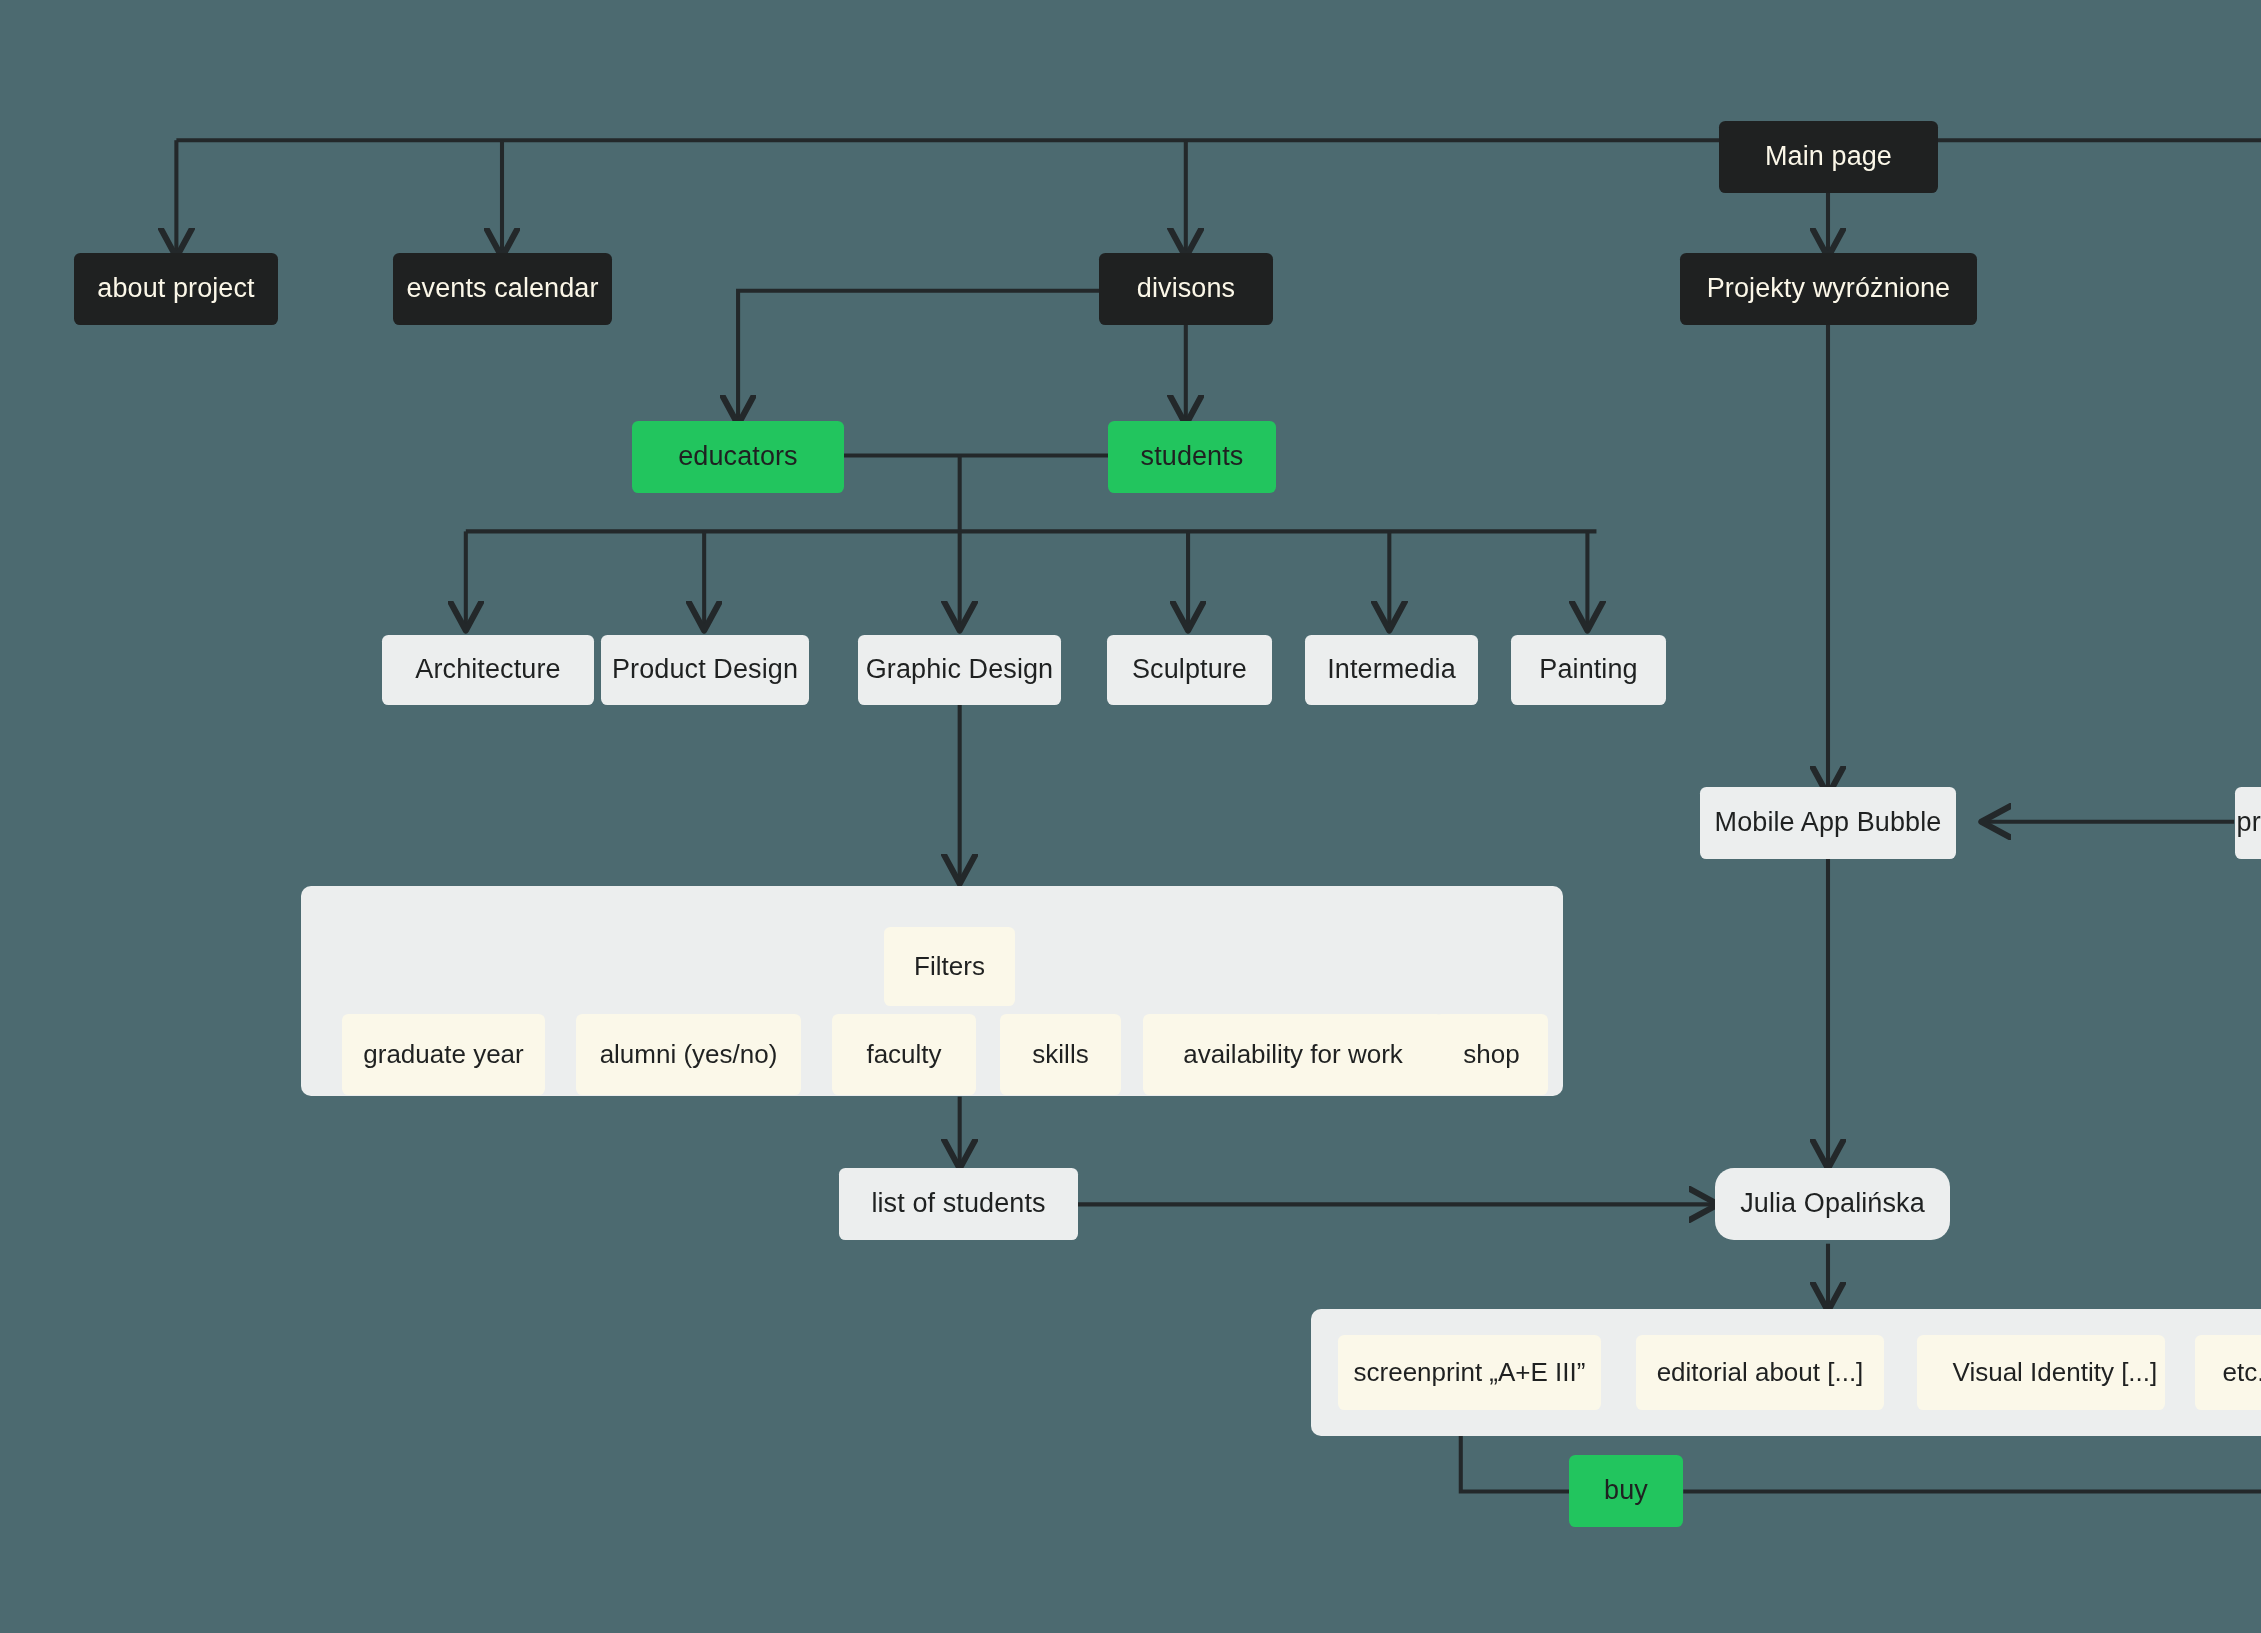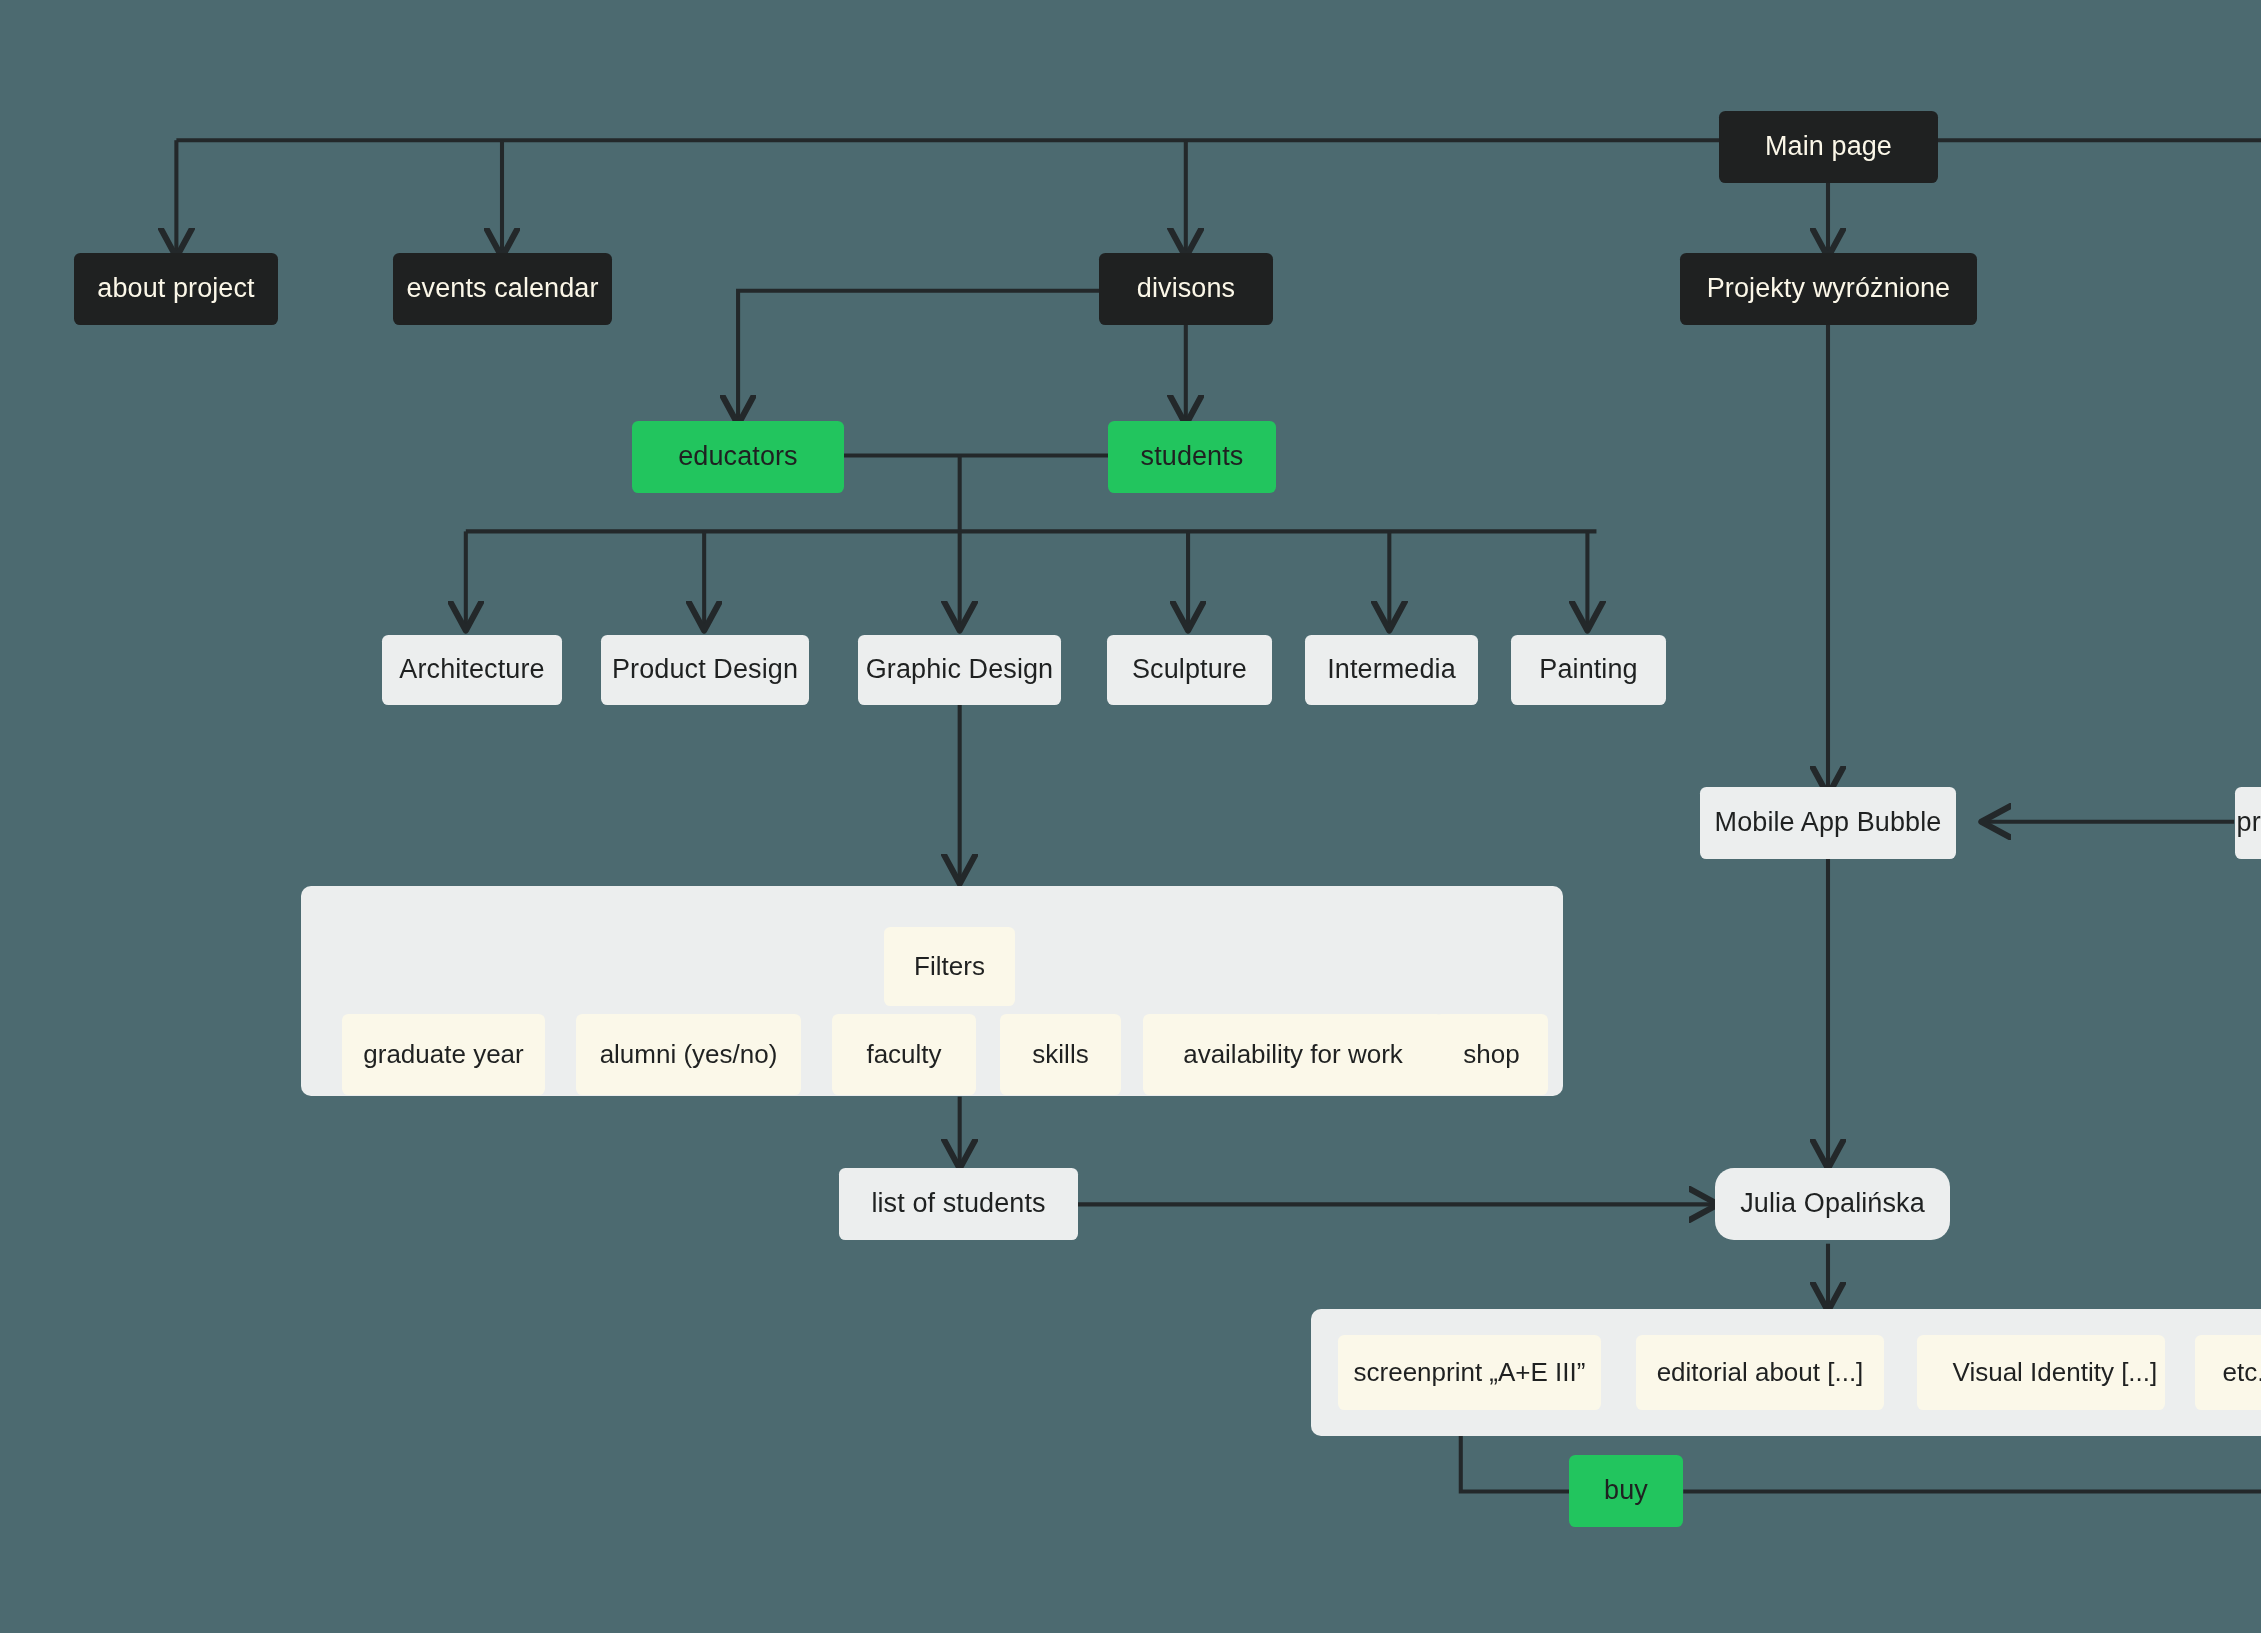--- a/index.html
+++ b/index.html
@@ -102,21 +102,21 @@
       <path d="M 4042,1885 L 4042,2575" marker-end="url(#ah)"></path>
 
       <path d="M 4042,2750 L 4042,2890" marker-end="url(#ah)"></path>
 
       <path d="M 3230,3130 L 3230,3298 L 3470,3298"></path>
 
       <path d="M 3722,3298 L 6086,3298" marker-end="url(#ah)"></path>
     </g>
   </svg>
 
-  <div class="node n-dark" style="left:1719px;top:111px;width:219px;height:72px;">
+  <div class="node n-dark" style="left:1719px;top:121px;width:219px;height:72px;">
     <span>Main page</span>
   </div>
 
   <div class="node n-dark" style="left:74px;top:253px;width:204px;height:72px;">
     <span>about project</span>
   </div>
 
   <div class="node n-dark" style="left:393px;top:253px;width:219px;height:72px;">
     <span>events calendar</span>
   </div>
@@ -138,21 +138,21 @@
   </div>
 
   <div class="node n-cream" style="left:632px;top:421px;width:212px;height:72px;">
     <span>educators</span>
   </div>
 
   <div class="node n-cream" style="left:1108px;top:421px;width:168px;height:72px;">
     <span>students</span>
   </div>
 
-  <div class="node n-light" style="left:382px;top:635px;width:180px;height:70px;">
+  <div class="node n-light" style="left:382px;top:635px;width:212px;height:70px;">
     <span>Architecture</span>
   </div>
   <div class="node n-light" style="left:601px;top:635px;width:208px;height:70px;">
     <span>Product Design</span>
   </div>
   <div class="node n-light" style="left:858px;top:635px;width:203px;height:70px;">
     <span>Graphic Design</span>
   </div>
   <div class="node n-light" style="left:1107px;top:635px;width:165px;height:70px;">
     <span>Sculpture</span>

